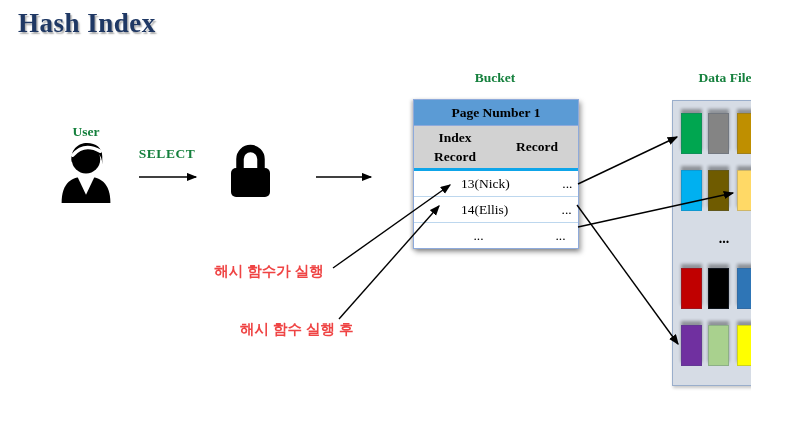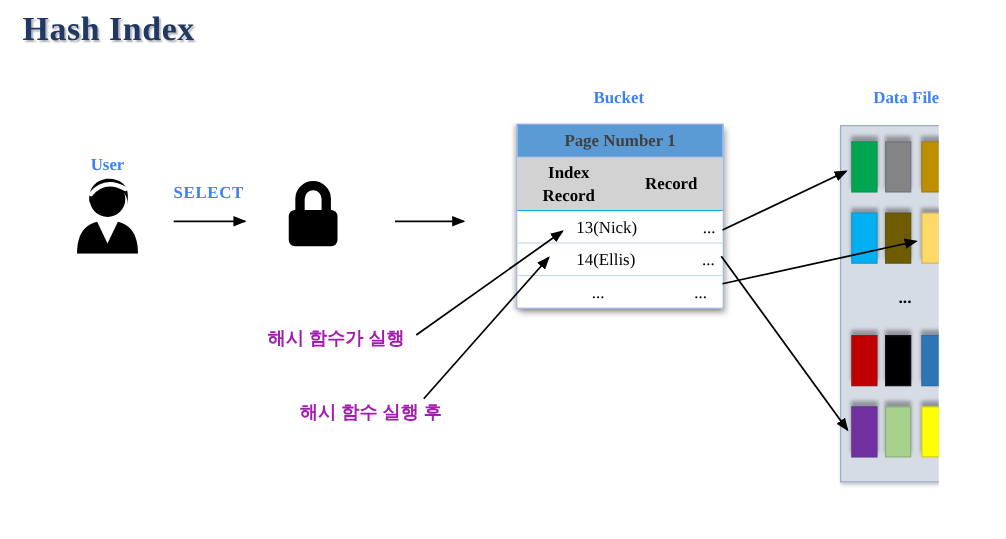--- a/index.html
+++ b/index.html
@@ -6,43 +6,43 @@
   .canvas {
     position:relative; width:751px; height:431px; background:#ffffff;
     font-family:"Liberation Serif","DejaVu Serif",serif; overflow:hidden;text-decoration:underline;
   }
   .title {
     position:absolute; left:18px; top:8px; font-size:27px; font-weight:bold;
     color:#1F3864; letter-spacing:0.5px;
     text-shadow:1.5px 1.5px 1.5px rgba(120,120,120,0.6);
   }
   .label {
-    position:absolute; font-weight:bold; font-size:13.5px; color:#3b82f6;
+    position:absolute; font-weight:bold; font-size:13.5px; color:#15803d;
     text-align:center;
   }
   #user-label     { left:46px;  top:124px; width:80px; }
   #select-label   { left:134px; top:146px; width:66px; letter-spacing:0.5px;text-align:center; }
   #hashfn-label   { left:197px; top:114px; width:112px; }
   #bucket-label   { left:455px; top:70px;  width:80px; }
   #datafile-label { left:684px; top:70px;  width:82px; }
 
   .person { position:absolute; left:59px;  top:140px; width:54px; height:63px; }
   .lock   { position:absolute; left:227px; top:142px; width:47px; height:56px; }
   .person svg, .lock svg { display:block; width:100%; height:100%; }
 
   .bucket-table {
     position:absolute; left:413px; top:99px; width:164px; background:#fff;
     border:1px solid #8EAADB;
     box-shadow:2px 3px 5px rgba(0,0,0,0.38), -2px 1px 3px rgba(0,0,0,0.18);
   }
   .page-header {
     height:25px; line-height:25px; text-align:center; font-weight:bold;
-    font-size:13.5px; color:#404040; border-bottom:1px solid #8EAADB;
+    font-size:13.5px; color:#000000; border-bottom:1px solid #8EAADB;
   }
-  .col-headers { display:flex; height:42px; border-bottom:1px solid #0ea5e9; }
+  .col-headers { display:flex; height:42px; border-bottom:3px solid #0ea5e9; }
   .col-headers .col {
     flex:1; display:flex; flex-direction:column; justify-content:center;
     text-align:center; font-weight:bold; font-size:13.5px; line-height:1.42;
   }
   .trow { display:flex; height:25px; border-bottom:1px solid #BDD7EE; background:#fff; }
   .trow:last-child { border-bottom:none; }
   .trow .cell { flex:1; text-align:center; font-size:13.5px; line-height:25px;margin-left:47px; }
 
   .panel {
     position:absolute; left:672px; top:100px; width:104px; height:286px;
@@ -54,21 +54,21 @@
     border:1px solid rgba(60,80,110,0.25); box-sizing:border-box;
     box-shadow:0 -4px 3px rgba(0,0,0,0.33);
   }
   .panel-ellipsis {
     position:absolute; left:0; top:130px; width:100%; text-align:center;
     font-weight:bold; font-size:14px; color:#000;
   }
 
   .korean {
     position:absolute; font-family:"Liberation Sans","DejaVu Sans",sans-serif;
-    font-weight:bold; font-size:14.5px; color:#a21caf; white-space:nowrap;
+    font-weight:bold; font-size:14.5px; color:#ef4444; white-space:nowrap;
   }
   .k1 { left:207px; top:262px; width:124px; text-align:center; line-height:19.5px; }
   .k2 { left:240px; top:320px; }
 
   svg.arrows { position:absolute; left:0; top:0; pointer-events:none; }
 </style>
 </head>
 <body>
 
 <div class="canvas">

